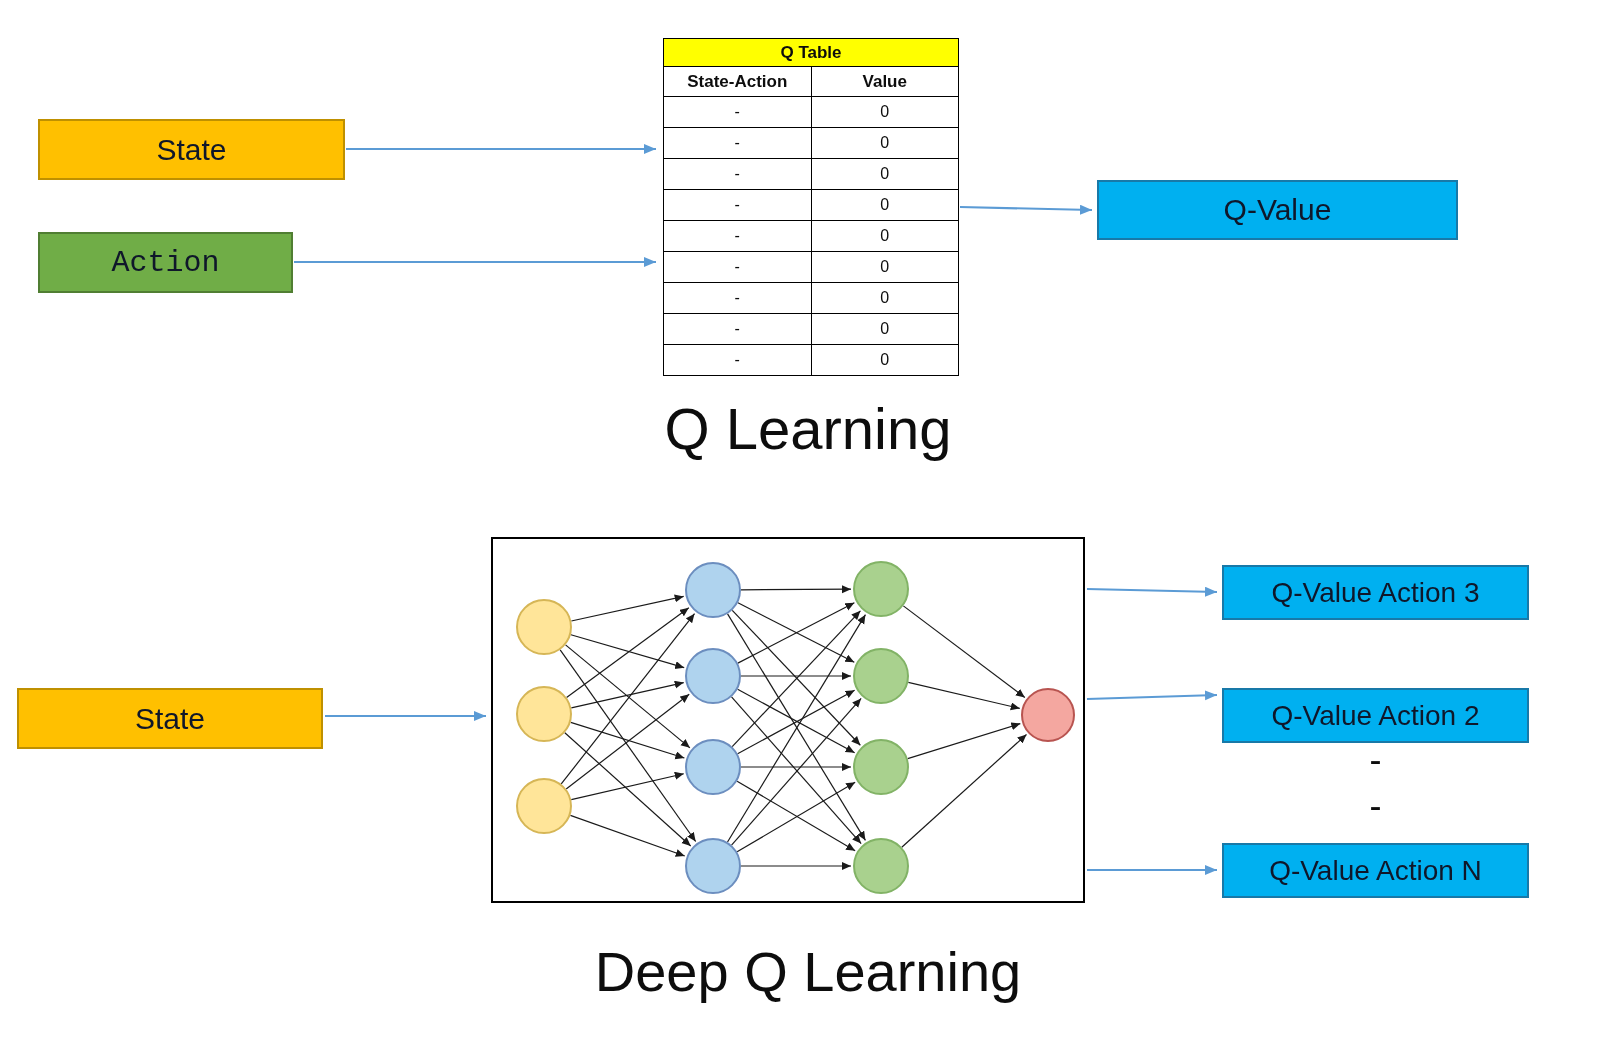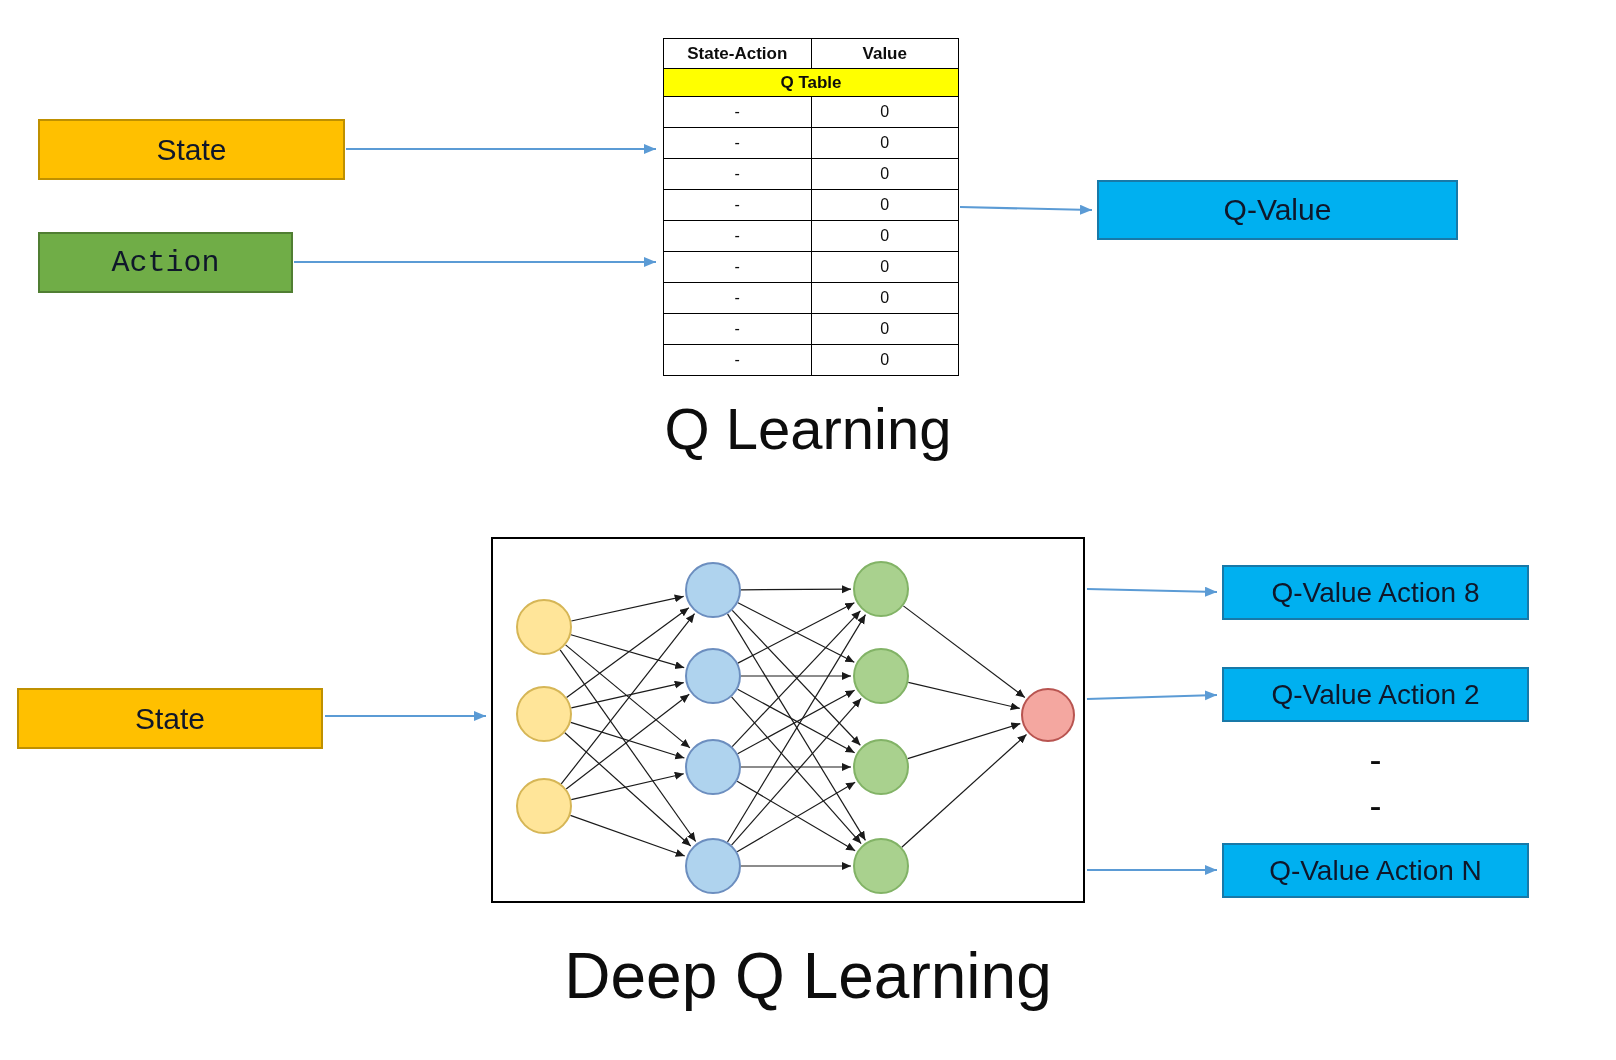--- a/index.html
+++ b/index.html
@@ -35,21 +35,21 @@
     border: 2px solid transparent;
     font-size: 30px;
     color: #0f172a;
     white-space: nowrap;
   }
   #state-q  { left: 38px;   top: 119px; width: 307px; height: 61px; }
   #action-q { left: 38px;   top: 232px; width: 255px; height: 61px; font-family: Liberation Mono, monospace; }
   #qvalue-q { left: 1097px; top: 180px; width: 361px; height: 60px; }
   #state-dq { left: 17px;   top: 688px; width: 306px; height: 61px; }
   #out1 { left: 1222px; top: 565px; width: 307px; height: 55px; font-size: 28px; }
-  #out2 { left: 1222px; top: 667px; width: 307px; height: 55px; font-size: 28px; }
+  #out2 { left: 1222px; top: 688px; width: 307px; height: 55px; font-size: 28px; }
   #outN { left: 1222px; top: 843px; width: 307px; height: 55px; font-size: 28px; }
   .dash {
     position: absolute;
     z-index: 2;
     left: 1222px;
     width: 307px;
     text-align: center;
     font-size: 36px;
     color: #0d0d0d;
     line-height: 1;
@@ -77,21 +77,21 @@
   .diagram-title {
     position: absolute;
     z-index: 2;
     left: 0;
     width: 1616px;
     text-align: center;
     color: #0d0d0d;
     line-height: 1;
   }
   #q-title  { top: 400px; font-size: 58px; }
-  #dq-title { top: 944px; font-size: 64px; }
+  #dq-title { top: 944px; font-size: 56px; }
 </style>
 </head>
 <body>
 
 <div class="canvas">
 
   <div class="net-box"></div>
 
   <svg id="diagram-svg" class="layer" width="1616" height="1060" viewBox="0 0 1616 1060">
     <defs>
@@ -163,26 +163,26 @@
     <span>State</span>
   </div>
 
   <div class="box" id="action-q" style="background: rgb(112, 173, 71); border-color: rgb(80, 126, 50);">
     <span>Action</span>
   </div>
 
   <table class="q-table">
     <thead>
       <tr>
+        <th colspan="2" class="title-cell" style="background: rgb(255, 255, 0);">Q Table</th>
+      </tr>
+      <tr>
         <th>State-Action</th>
         <th>Value</th>
       </tr>
-      <tr>
-        <th colspan="2" class="title-cell" style="background: rgb(255, 255, 0);">Q Table</th>
-      </tr>
     </thead>
     <tbody>
         <tr>
           <td>-</td>
           <td>0</td>
         </tr>
         <tr>
           <td>-</td>
           <td>0</td>
         </tr>
@@ -221,21 +221,21 @@
     <span>Q-Value</span>
   </div>
 
   <div class="diagram-title" id="q-title">Q Learning</div>
 
   <div class="box" id="state-dq" style="background: rgb(255, 192, 0); border-color: rgb(191, 144, 0);">
     <span>State</span>
   </div>
 
   <div class="box" id="out1" style="background: rgb(0, 176, 240); border-color: rgb(24, 121, 168);">
-    <span>Q-Value Action 8</span>
+    <span>Q-Value Action 3</span>
   </div>
 
   <div class="box" id="out2" style="background: rgb(0, 176, 240); border-color: rgb(24, 121, 168);">
     <span>Q-Value Action 2</span>
   </div>
 
   <div class="dash" id="dash1">-</div>
   <div class="dash" id="dash2">-</div>
 
   <div class="box" id="outN" style="background: rgb(0, 176, 240); border-color: rgb(24, 121, 168);">

